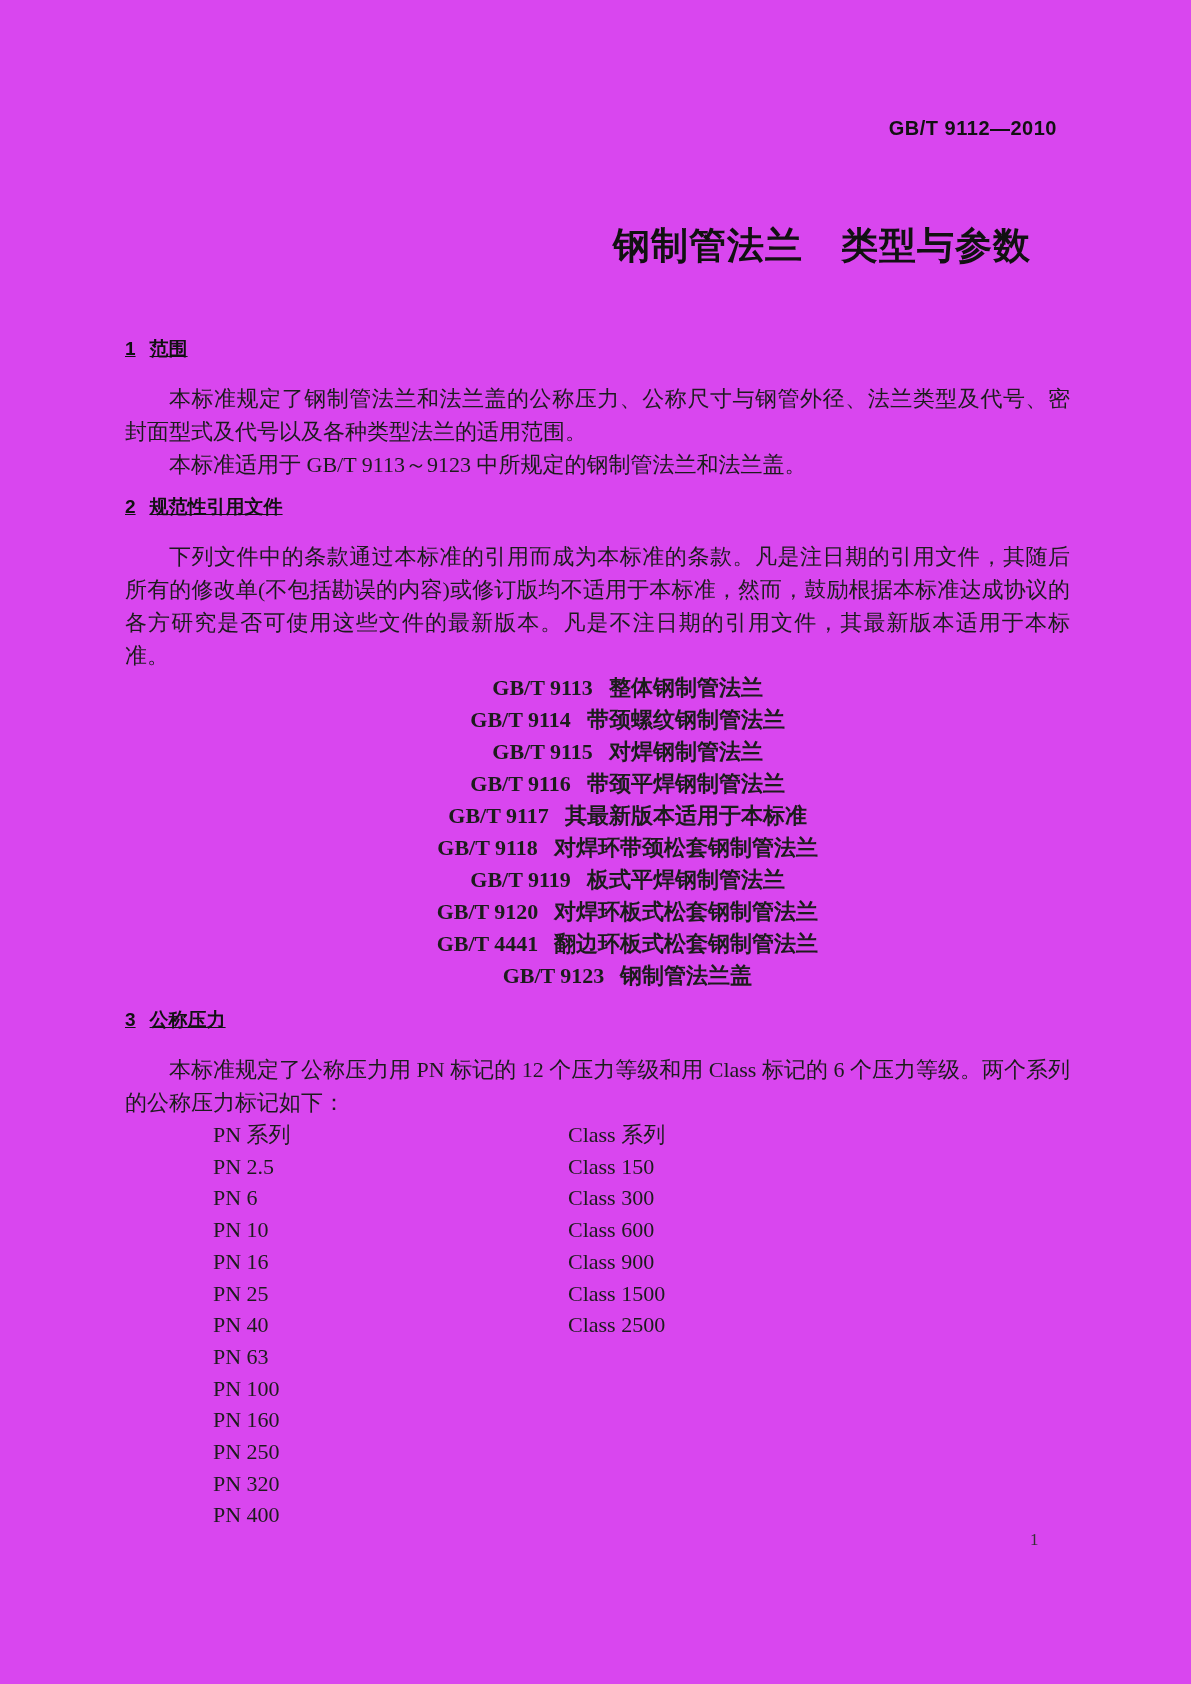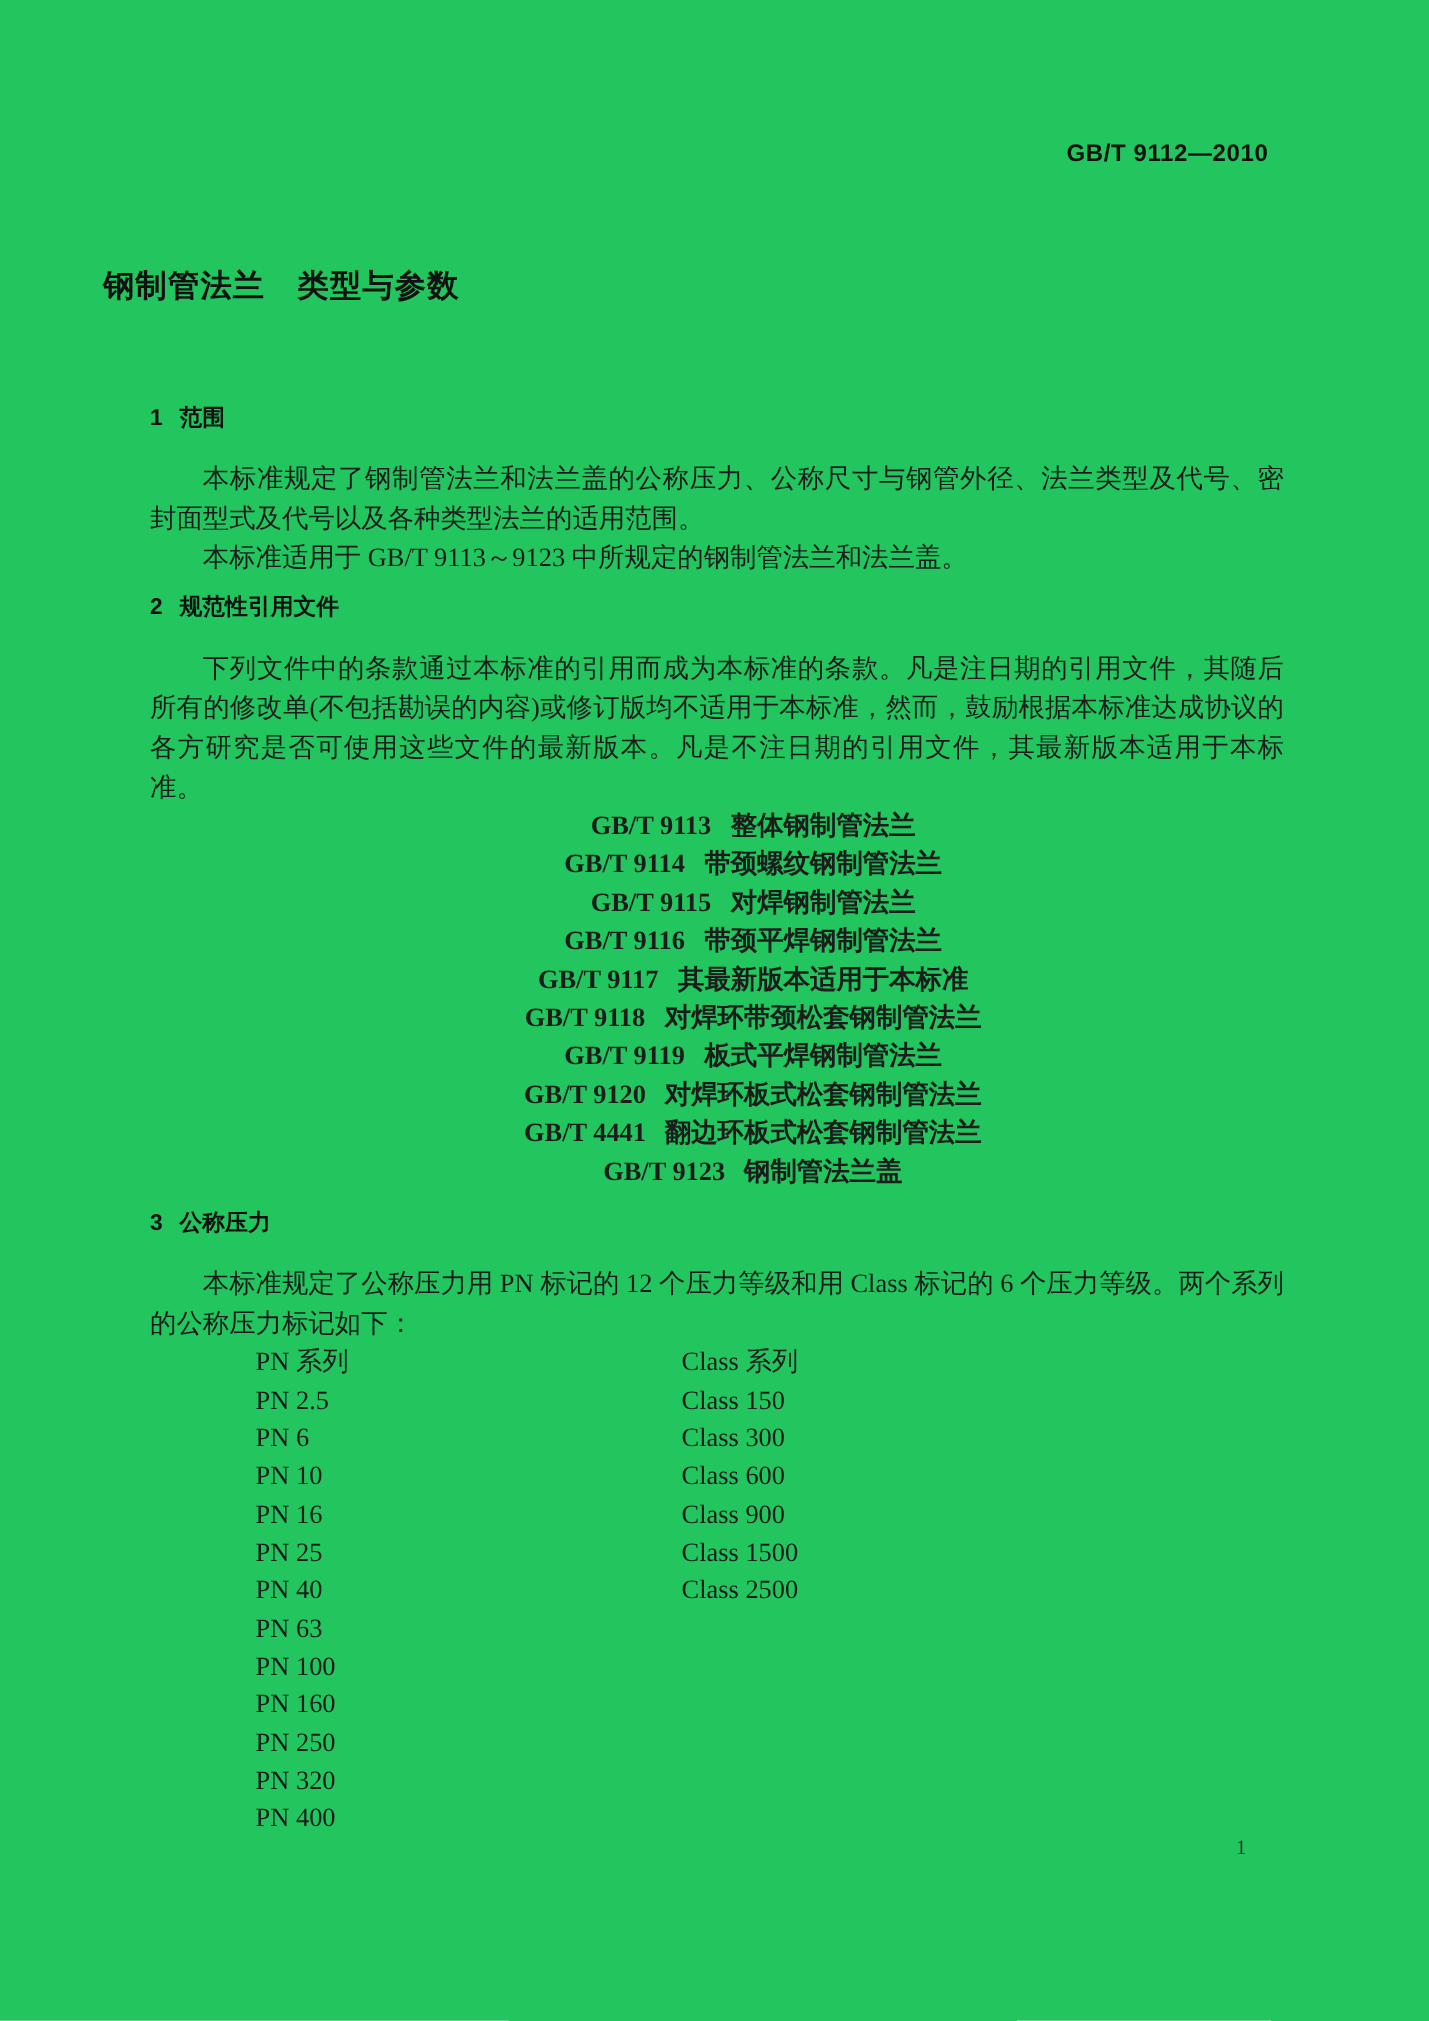--- a/index.html
+++ b/index.html
@@ -1,21 +1,21 @@
 <!DOCTYPE html>
 <html><head>
 <meta charset="utf-8">
 <style>
   html, body { margin: 0; padding: 0; background: #e8e8e8; }
   .page {
     position: relative;
     width: 1191px;
     height: 1684px;
     margin: 0 auto;
-    background: #22c55e;
+    background: #d946ef;
     overflow: hidden;
     font-family: "Liberation Serif", "DejaVu Serif", serif;
     color: #1c1c1c;
   }
 
   .doc-code {
     position: absolute;
     top: 117px;
     left: 0;
     width: 1057px;
@@ -25,24 +25,24 @@
     font-size: 20px;
     letter-spacing: 0.5px;
     color: #111111;
   }
 
   .doc-title {
     position: absolute;
     top: 221px;
     left: 86px;
     width: 945px;
-    text-align: left;
+    text-align: right;
     font-family: "Liberation Sans", "DejaVu Sans", sans-serif;
     font-weight: 700;
-    font-size: 26px;
+    font-size: 37px;
     letter-spacing: 1px;
     color: #111111;
     white-space: pre;
   }
 
   .content {
     position: absolute;
     left: 125px;
     top: 336px;
     width: 945px;
@@ -51,20 +51,21 @@
     text-align: justify;
   }
 
   .sec-heading {
     font-family: "Liberation Sans", "DejaVu Sans", sans-serif;
     font-weight: 700;
     font-size: 19px;
     line-height: 26px;
     text-align: left;
     color: #111111;
+    text-decoration: underline;
   }
   .sec-heading .sec-num { margin-right: 14px; }
   .sec-heading.s2 { margin-top: 13px; }
   .sec-heading.s3 { margin-top: 15px; }
 
   p.body-para { margin: 0; text-indent: 2em; }
   p.body-para.lead { margin-top: 20px; }
 
   .ref-list {
     list-style: none;

